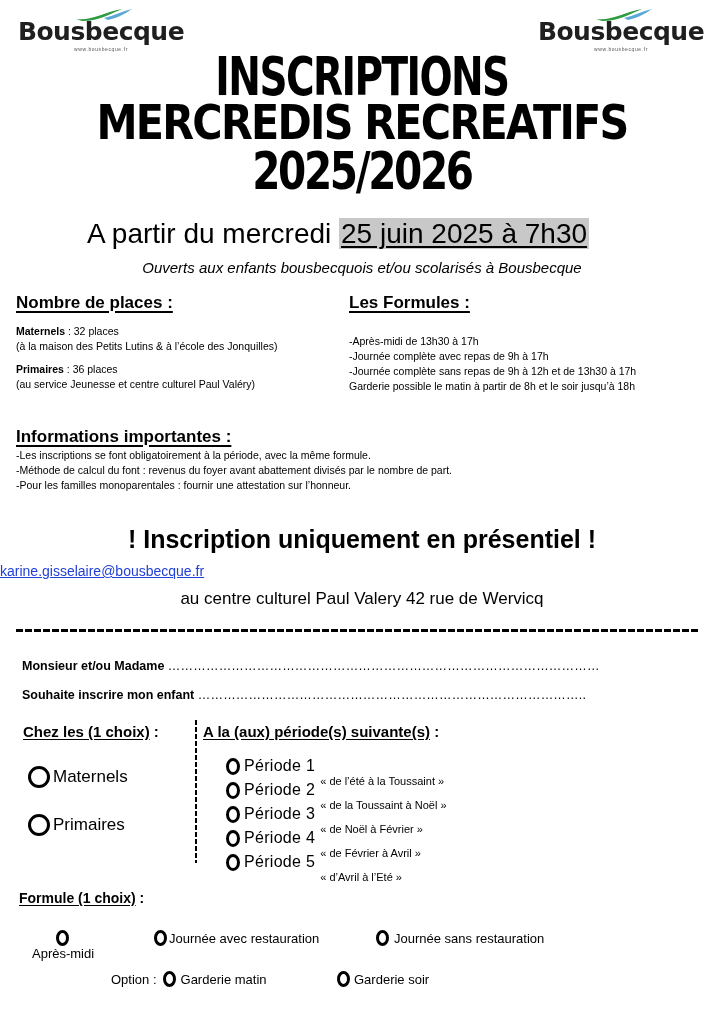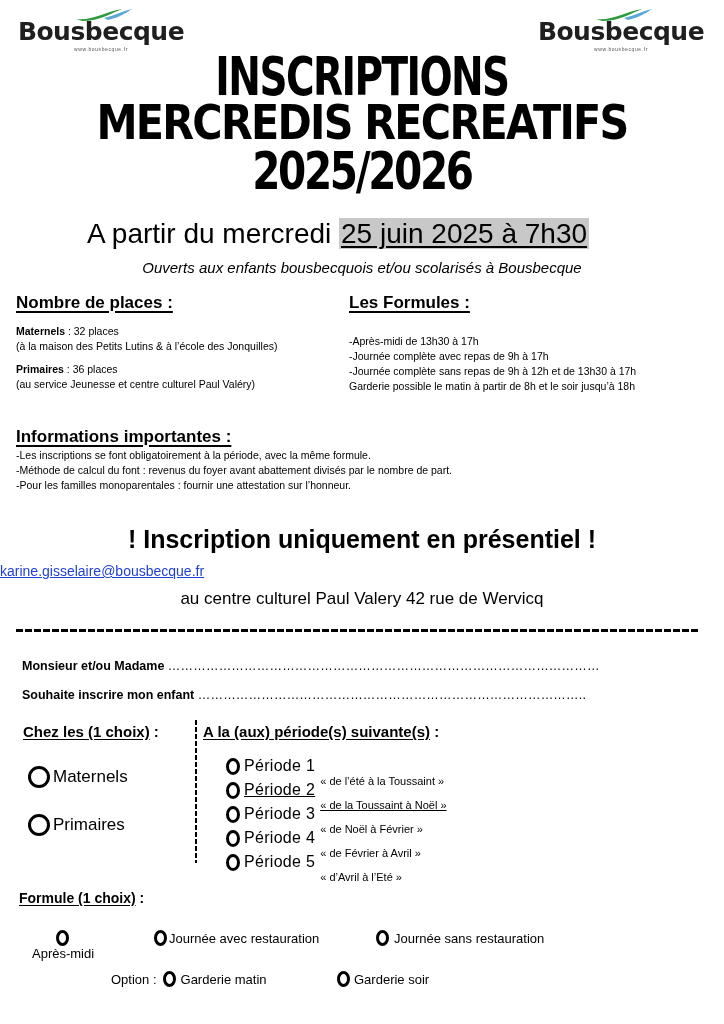--- a/index.html
+++ b/index.html
@@ -133,21 +133,21 @@
 <div class="vdash"></div>
 
 <div class="abs" style="top:722px; left:203px; font-weight:bold; font-size:15px; line-height:20px; white-space:nowrap;">
   <span style="text-decoration:underline; text-underline-offset:2px;">A la (aux) période(s) suivante(s)</span><span> :</span>
 </div>
 <div class="choice period" style="top:745px; left:226px;">
   <span class="radio r-md"></span>
   <span class="lbl">Période 1</span>
     <span class="q">« de l’été à la Toussaint »</span>
 </div>
-<div class="choice period" style="top:769px; left:226px;text-decoration:underline;">
+<div class="choice period" style="top:769px; left:226px;">
   <span class="radio r-md"></span>
   <span class="lbl">Période 2</span>
     <span class="q">« de la Toussaint à Noël »</span>
 </div>
 <div class="choice period" style="top:793px; left:226px;">
   <span class="radio r-md"></span>
   <span class="lbl">Période 3</span>
     <span class="q">« de Noël à Février »</span>
 </div>
 <div class="choice period" style="top:817px; left:226px;">

